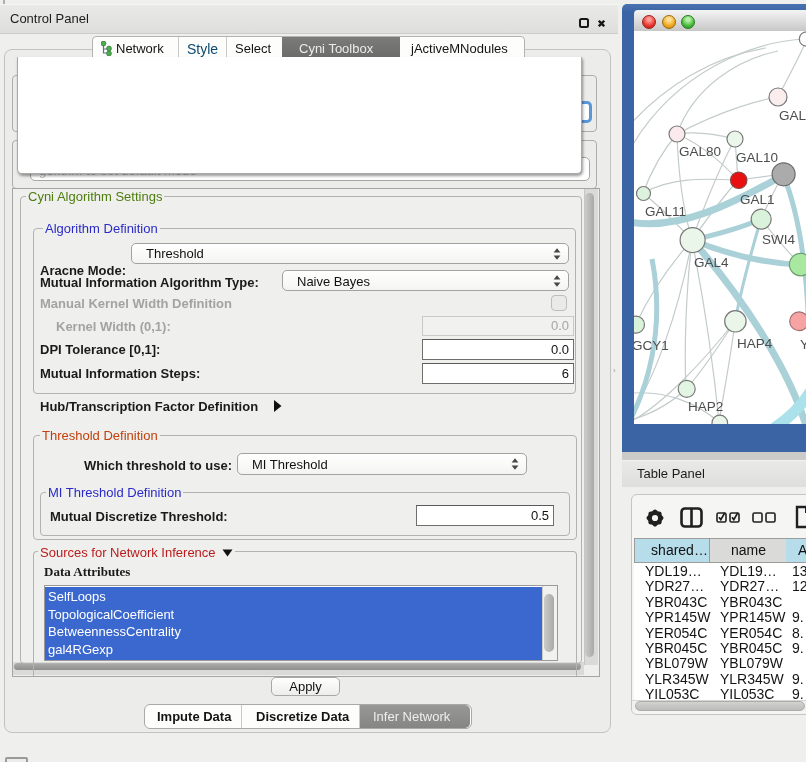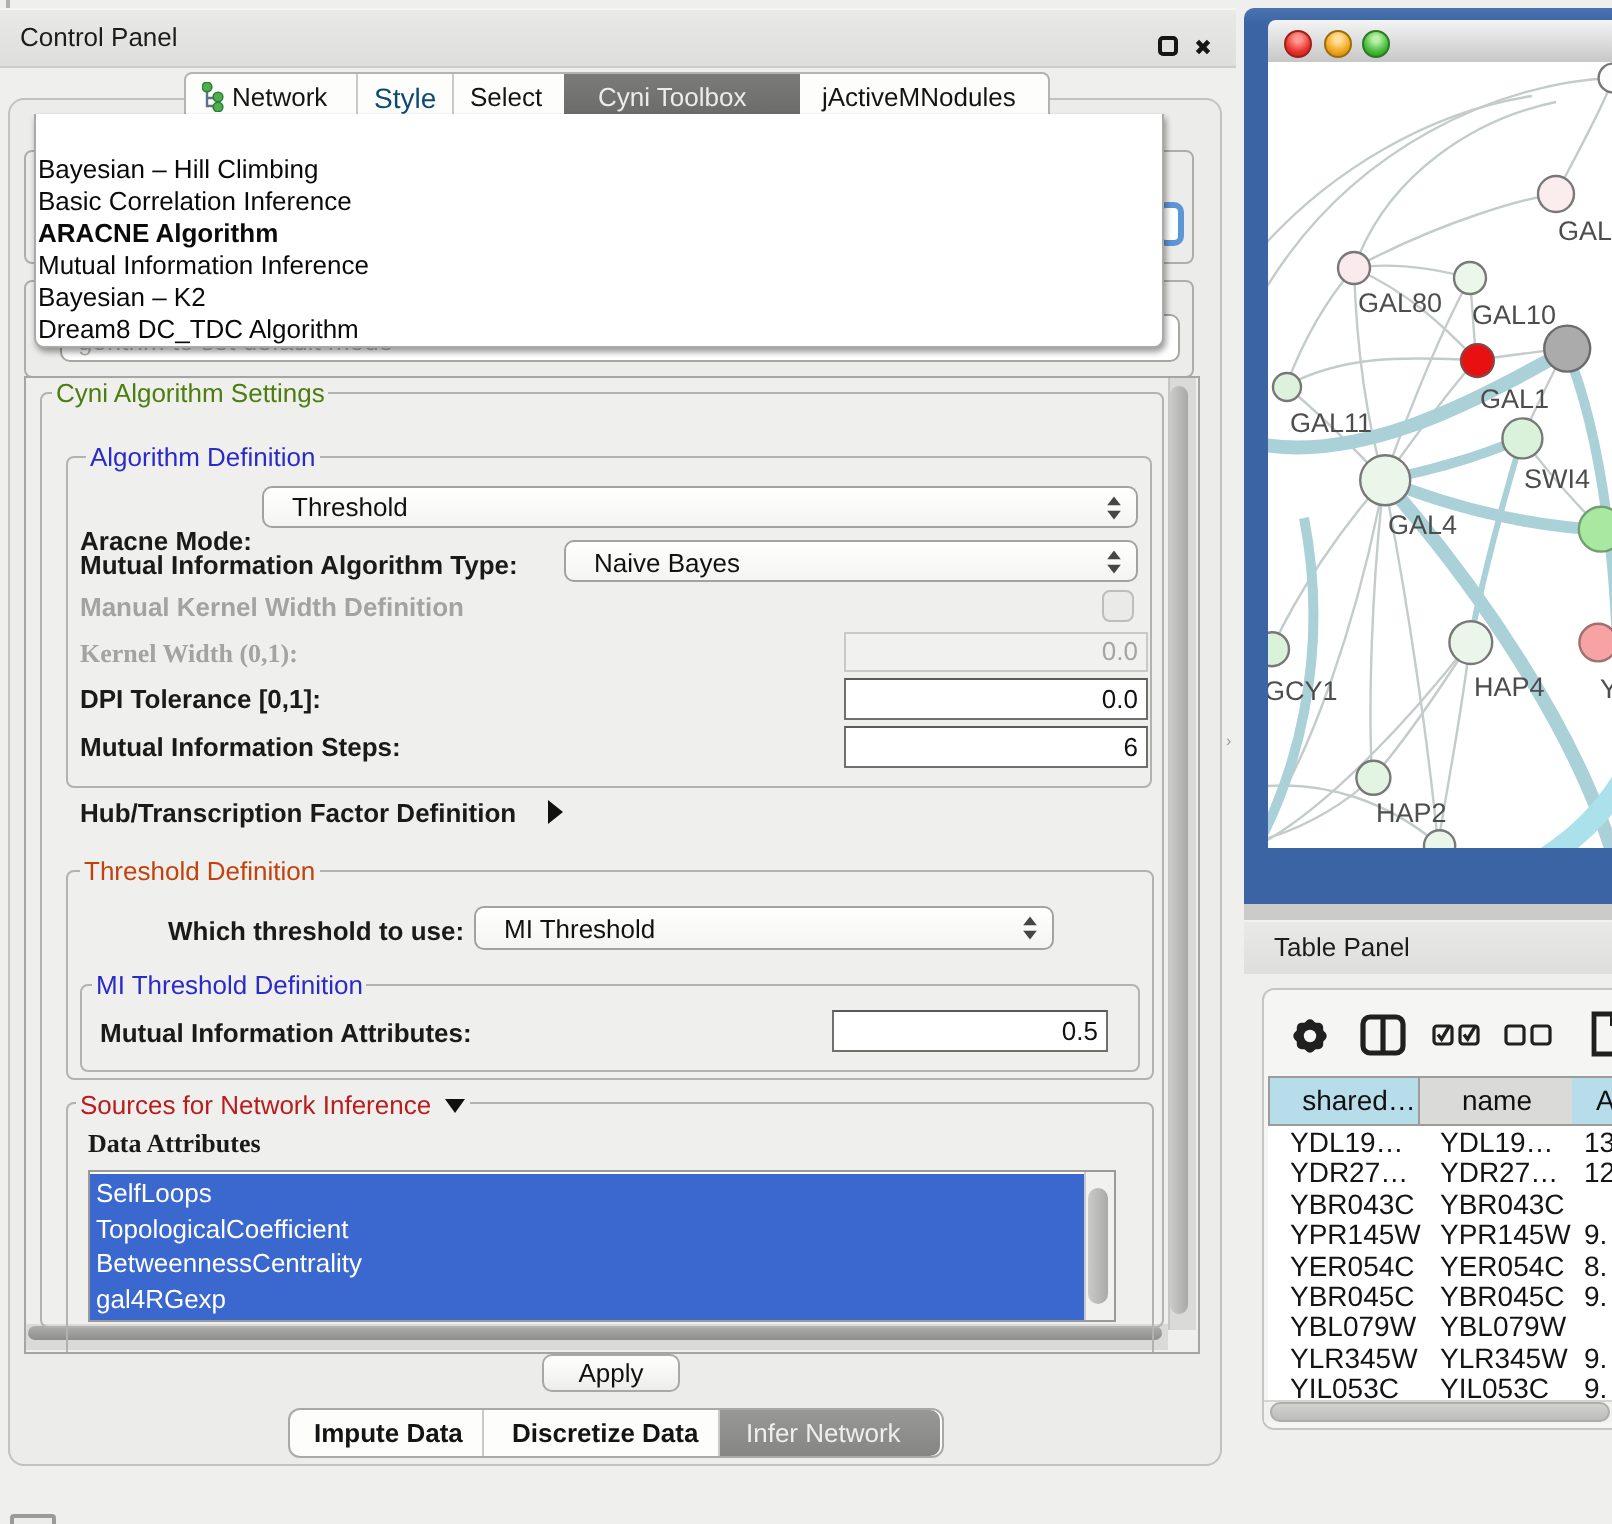--- a/index.html
+++ b/index.html
@@ -75,21 +75,21 @@
 <div class="lbl" style="left:40px;top:275px;">Mutual Information Algorithm Type:</div>
 <div class="combo" style="left:282px;top:270px;width:285px;height:19px;">
     <span class="t">Naive Bayes</span>
     <svg width="8" height="12" viewBox="0 0 8 12">
       <path d="M4 0.2 L7.4 4.6 L0.6 4.6 Z" fill="#464644"></path>
       <path d="M4 11.8 L7.4 7.4 L0.6 7.4 Z" fill="#464644"></path>
     </svg>
   </div>
 <div class="glbl" style="left:40px;top:296px;">Manual Kernel Width Definition</div>
 <div class="abs" style="left:551px;top:295px;width:14px;height:14px;background:#eaeae8;border:1px solid #bdbdbb;border-radius:4px;"></div>
-<div class="glbl" style="left:40px;top:319px;font-family:Liberation Serif, serif;">Kernel Width (0,1):</div>
+<div class="glbl" style="left:56px;top:319px;">Kernel Width (0,1):</div>
 <div class="field" style="left:422px;top:316px;width:146px;height:18px;background:#f1f1ef;border:1px solid #c9c9c7;color:#a5a5a3;line-height:18px;">0.0</div>
 <div class="lbl" style="left:40px;top:342px;">DPI Tolerance [0,1]:</div>
 <div class="field" style="left:422px;top:339px;width:146px;height:19px;line-height:19px;">0.0</div>
 <div class="lbl" style="left:40px;top:366px;">Mutual Information Steps:</div>
 <div class="field" style="left:422px;top:363px;width:146px;height:19px;line-height:19px;">6</div>
 <div class="lbl" style="left:40px;top:399px;">Hub/Transcription Factor Definition</div>
 <svg class="abs" style="left:273px;top:400px;" width="9" height="12" viewBox="0 0 9 12">
     <path d="M1 0 L8.5 6 L1 12 Z" fill="#111"></path>
   </svg>
 
@@ -98,38 +98,37 @@
 <div class="lbl" style="left:84px;top:458px;">Which threshold to use:</div>
 <div class="combo" style="left:237px;top:453px;width:288px;height:20px;">
     <span class="t">MI Threshold</span>
     <svg width="8" height="12" viewBox="0 0 8 12">
       <path d="M4 0.2 L7.4 4.6 L0.6 4.6 Z" fill="#464644"></path>
       <path d="M4 11.8 L7.4 7.4 L0.6 7.4 Z" fill="#464644"></path>
     </svg>
   </div>
 <div class="gbox" style="left:40px;top:492px;width:528px;height:42px;"></div>
 <div class="gcap" style="left:46px;top:485px;color:#2a2ac8;">MI Threshold Definition</div>
-<div class="lbl" style="left:50px;top:509px;">Mutual Information Attributes:</div>
+<div class="lbl" style="left:50px;top:509px;">Mutual Discretize Threshold:</div>
 <div class="field" style="left:416px;top:505px;width:132px;height:19px;line-height:19px;">0.5</div>
 
 <div class="gbox" style="left:33px;top:551px;width:542px;height:124px;border-bottom:none;border-radius:4px 4px 0 0;"></div>
 <div class="gcap" style="left:38px;top:545px;color:#b91c1c;">Sources for Network Inference <svg width="11" height="8" viewBox="0 0 11 8" style="margin-left:3px;">
       <path d="M0.5 0.5 L10.5 0.5 L5.5 7.5 Z" fill="#111"></path>
     </svg></div>
 <div class="lbl" style="left:44px;top:564px;font-family:Liberation Serif, serif;">Data Attributes</div>
 
 <div class="abs" style="left:44px;top:585px;width:512px;height:74px;background:#fff;border:1px solid #9a9a98;overflow:hidden;">
   <div class="abs" style="left:0;top:1px;width:497px;height:80px;background:#3b68ce;"></div>
   <div class="abs" style="left:3px;top:2px;font-size:13px;color:#fff;line-height:17.6px;">SelfLoops<br>TopologicalCoefficient<br>BetweennessCentrality<br>gal4RGexp</div>
   <div class="abs" style="left:497px;top:0;width:15px;height:74px;background:#f1f1ef;border-left:1px solid #c9c9c7;"></div>
   <div class="abs" style="left:499px;top:8px;width:10px;height:58px;background:linear-gradient(90deg,#cbcbc9,#a9a9a7);border-radius:5px;"></div>
 </div>
 
 <div class="abs" style="left:17px;top:57px;width:563px;height:116px;background:#fff;border:1px solid #aaaaa8;border-top:none;border-radius:0 0 5px 5px;box-shadow:1px 2px 3px rgba(0,0,0,0.4);z-index:30;">
-  <div class="abs" style="left:1px;top:20px;font-size:13px;color:#0a0a0a;line-height:16px;white-space:nowrap;">Bayesian – Hill Climbing<br>Basic Correlation Inference<br><span class="b">ARACNE Algorithm</span><br>Mutual Information Inference<br>Bayesian – K2<br>Dream8 DC_TDC Algorithm</div>
 </div>
 
 <div class="abs" style="left:271px;top:677px;width:67px;height:17px;background:linear-gradient(#ffffff,#ededeb);border:1px solid #a8a8a6;border-radius:5px;text-align:center;font-size:13px;color:#111;line-height:17px;">Apply</div>
 <div class="abs" style="left:144px;top:704px;width:326px;height:23px;background:#fdfdfc;border:1px solid #a9a9a7;border-radius:6px;">
   <div class="abs" style="left:96px;top:0;width:1px;height:23px;background:#c9c9c7;"></div>
   <div class="abs" style="left:214px;top:0;width:1px;height:23px;background:#c9c9c7;"></div>
   <div class="abs" style="left:12px;top:4px;font-size:13px;font-weight:bold;color:#141414;">Impute Data</div>
   <div class="abs" style="left:111px;top:4px;font-size:13px;font-weight:bold;color:#141414;">Discretize Data</div>
   <div class="abs" style="left:215px;top:0px;width:110px;height:23px;background:linear-gradient(#989896,#858583);border-radius:0 5px 5px 0;"></div>
   <div class="abs" style="left:228px;top:4px;font-size:13px;color:#efefed;">Infer Network</div>

